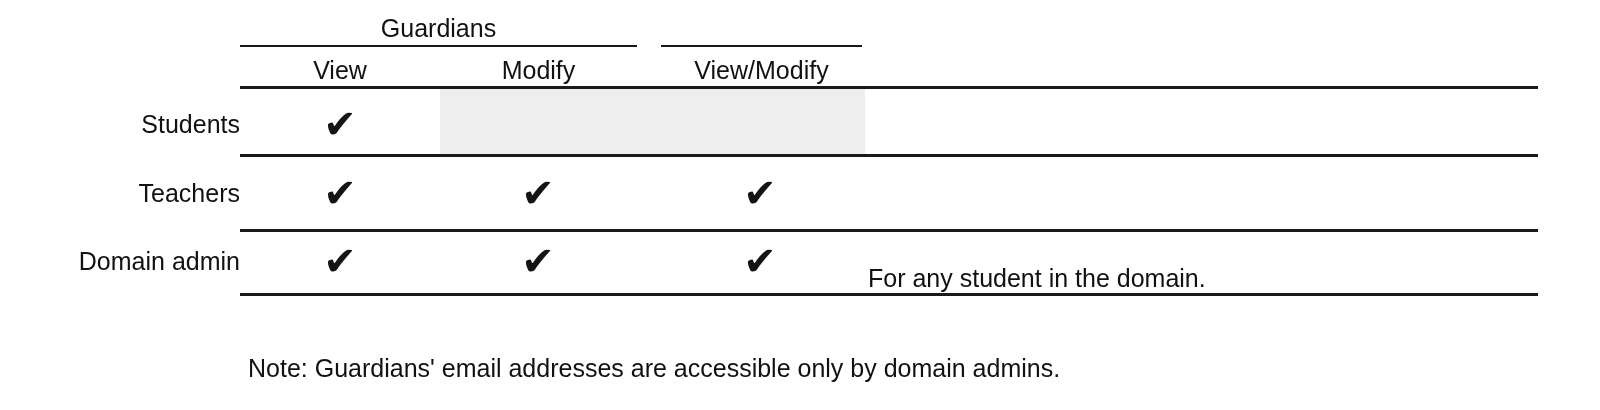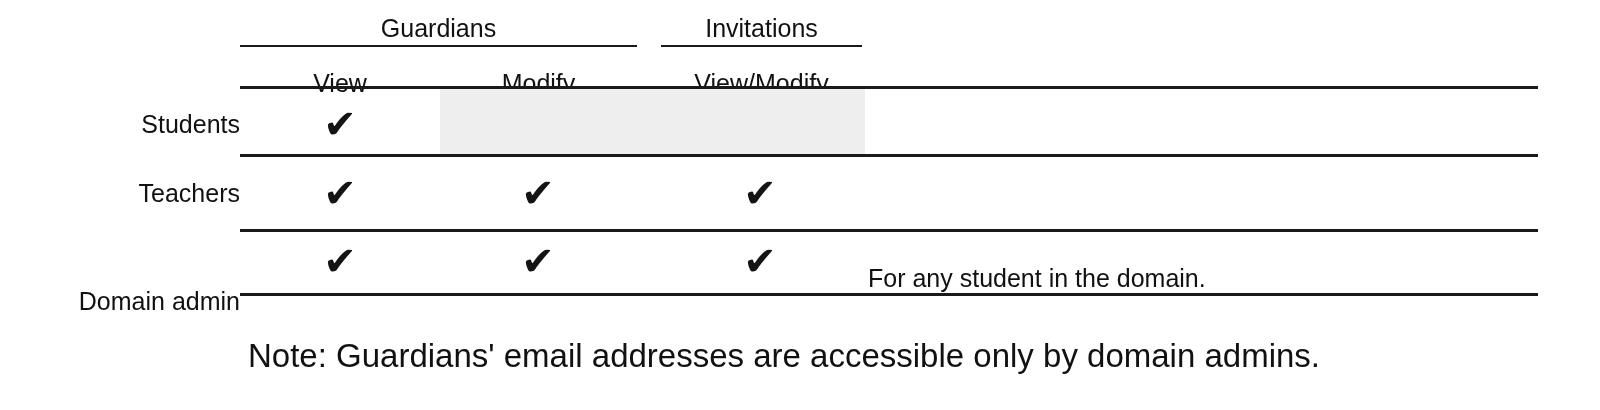--- a/index.html
+++ b/index.html
@@ -43,21 +43,21 @@
   }
   #grp-guardians { left: 240px; width: 397px; }
   #grp-invitations { left: 661px; width: 201px; }
 
   #grp-rule-guardians { left: 240px; top: 45px; width: 397px; }
   #grp-rule-invitations { left: 661px; top: 45px; width: 201px; }
 
   
   .col-head {
     position: absolute;
-    top: 68px;
+    top: 55px;
     height: 30px;
     line-height: 30px;
     font-size: 25px;
     text-align: center;
     white-space: nowrap;
     color: #111;
   }
   #col-view     { left: 240px; width: 200px; }
   #col-modify   { left: 440px; width: 197px; text-align: center; }
   #col-vm       { left: 661px; width: 201px; }
@@ -84,21 +84,21 @@
     left: 50px;
     width: 190px;
     font-size: 25px;
     line-height: 30px;
     white-space: nowrap;
     color: #111;
     text-align: right;
   }
   #label-students { top: 109px; }
   #label-teachers { top: 178px; }
-  #label-admin    { top: 246px; margin-top: 40px; }
+  #label-admin    { top: 246px; }
 
   
   .check {
     position: absolute;
     width: 60px;
     text-align: center;
     font-size: 40px;
     line-height: 40px;
     font-weight: bold;
     color: #141414;
@@ -122,34 +122,33 @@
     color: #111;
   }
   #desc-students { top: 109px; }
   #desc-teachers { top: 162px; }
   #desc-admin    { top: 262px; }
 
   
   #footnote {
     position: absolute;
     left: 248px;
-    top: 340px;
-    font-size: 33px;
+    top: 352px;
+    font-size: 25px;
     line-height: 32px;
     white-space: nowrap;
     color: #111;
   }
 </style>
 </head>
 <body>
 
 <div class="page">
 
   <div class="group-head" id="grp-guardians">Guardians</div>
-  <div class="group-head" id="grp-invitations">Invitations</div>
 
   <div class="rule thin" id="grp-rule-guardians"></div>
   <div class="rule thin" id="grp-rule-invitations"></div>
 
   <div class="col-head" id="col-view">View</div>
   <div class="col-head" id="col-modify">Modify</div>
   <div class="col-head" id="col-vm">View/Modify</div>
 
   <div id="shade-students-modify"></div>
 

